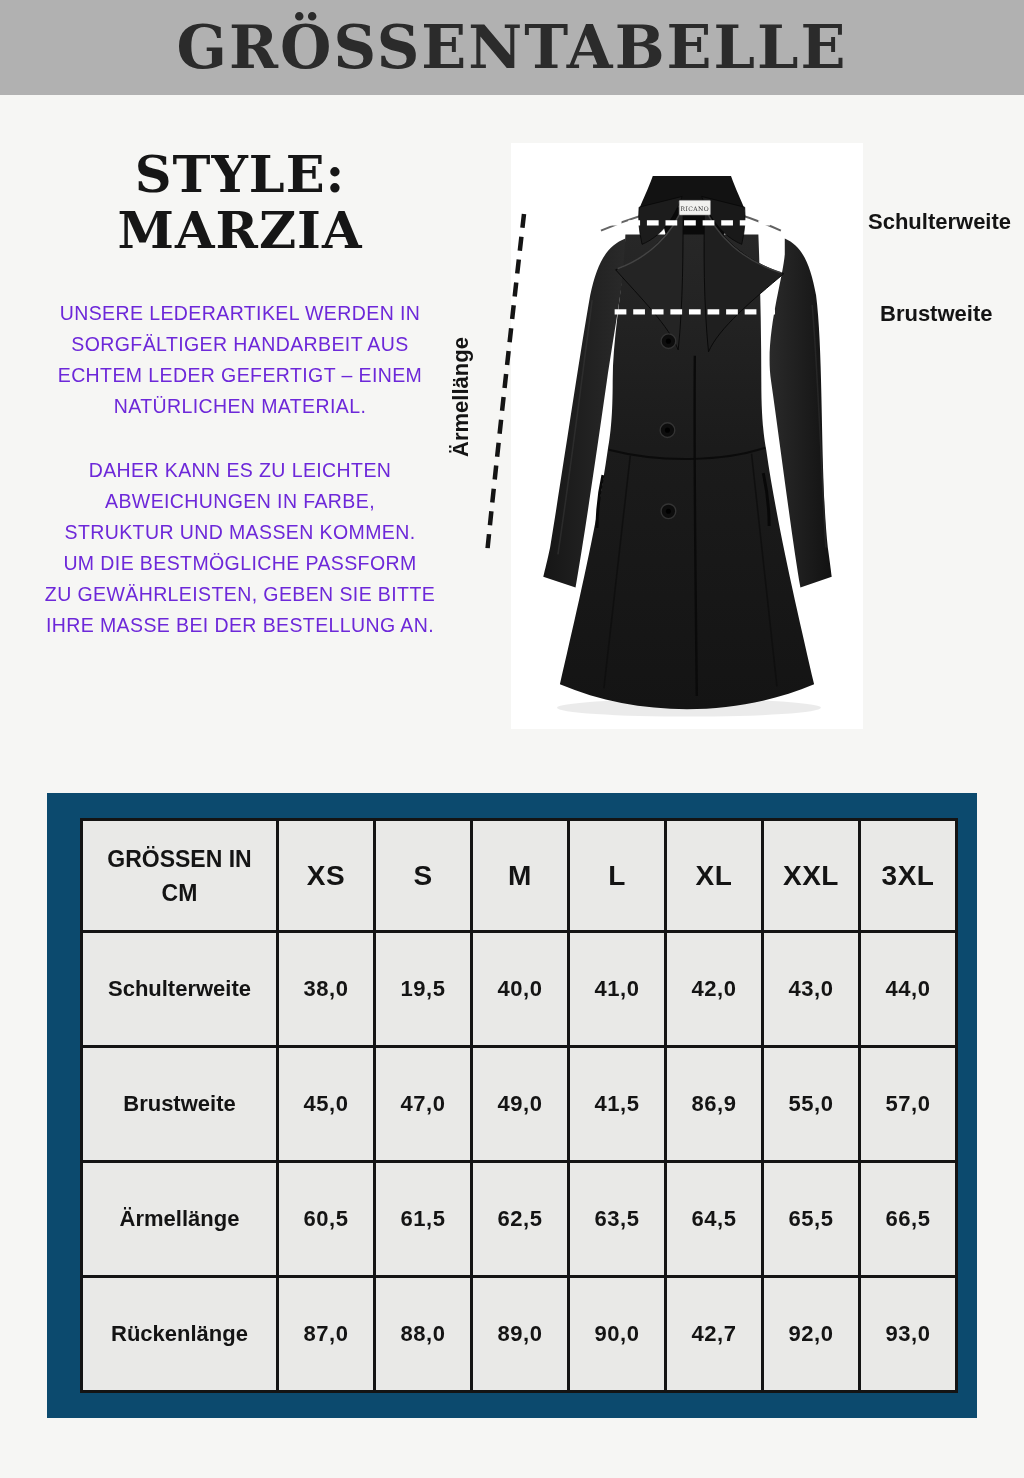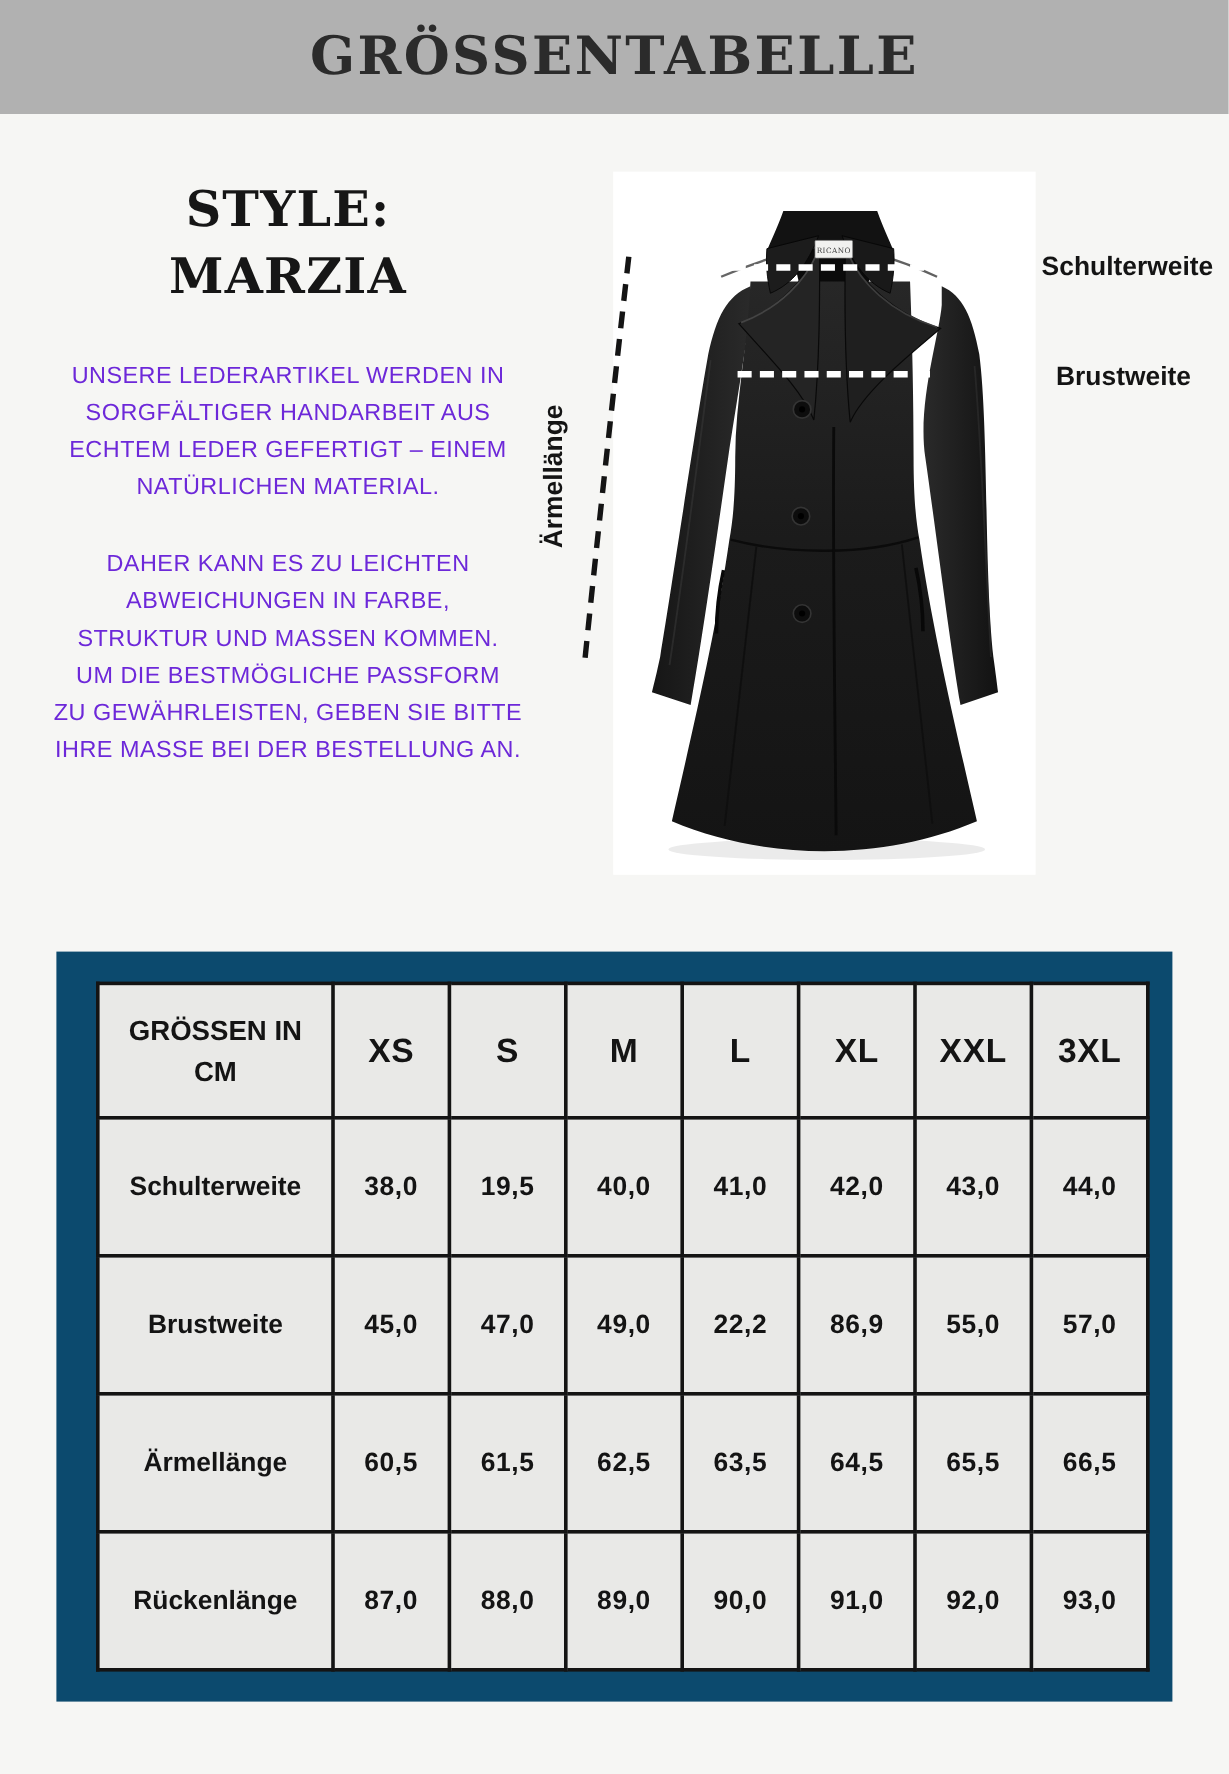--- a/index.html
+++ b/index.html
@@ -10,31 +10,31 @@
     font-family:"Liberation Sans", sans-serif;
   }
 
   
   .banner {
     position:absolute; left:0; top:0; width:1024px; height:95px;
     background:#b1b1b1; display:flex; align-items:center; justify-content:center;
   }
   .banner-title {
     font-family:"DejaVu Serif", serif; font-weight:700;
-    font-size:44px; letter-spacing:2px; color:#2b2b2b;
+    font-size:59px; letter-spacing:2px; color:#2b2b2b;
   }
 
   
   .left-col {
     position:absolute; left:10px; top:146px; width:460px;
     text-align:center; color:#222;
   }
   .style-heading {
     font-family:"DejaVu Serif", serif; font-weight:600;
-    font-size:41px; line-height:56px; letter-spacing:1px;
+    font-size:51px; line-height:56px; letter-spacing:1px;
     color:#161616; white-space:pre-line;
   }
   .para {
     font-size:19.5px; line-height:31px; letter-spacing:0.4px;
     font-weight:400; color:#6d28d9; white-space:pre-line;
   }
   .para-1 { margin-top:40px; }
   .para-2 { margin-top:33px; }
 
   
@@ -218,42 +218,42 @@
           <td class="val">41,0</td>
           <td class="val">42,0</td>
           <td class="val">43,0</td>
           <td class="val">44,0</td>
         </tr>
         <tr style="height:115px">
           <td class="row-label">Brustweite</td>
           <td class="val">45,0</td>
           <td class="val">47,0</td>
           <td class="val">49,0</td>
-          <td class="val">22,2</td>
+          <td class="val">41,5</td>
           <td class="val">86,9</td>
           <td class="val">55,0</td>
           <td class="val">57,0</td>
         </tr>
         <tr style="height:115px">
           <td class="row-label">Ärmellänge</td>
           <td class="val">60,5</td>
           <td class="val">61,5</td>
           <td class="val">62,5</td>
           <td class="val">63,5</td>
           <td class="val">64,5</td>
           <td class="val">65,5</td>
           <td class="val">66,5</td>
         </tr>
         <tr style="height:115px">
           <td class="row-label">Rückenlänge</td>
           <td class="val">87,0</td>
           <td class="val">88,0</td>
           <td class="val">89,0</td>
           <td class="val">90,0</td>
-          <td class="val">91,0</td>
+          <td class="val">42,7</td>
           <td class="val">92,0</td>
           <td class="val">93,0</td>
         </tr>
       </tbody>
     </table>
   </section>
 
 </div>
 
 </body></html>

